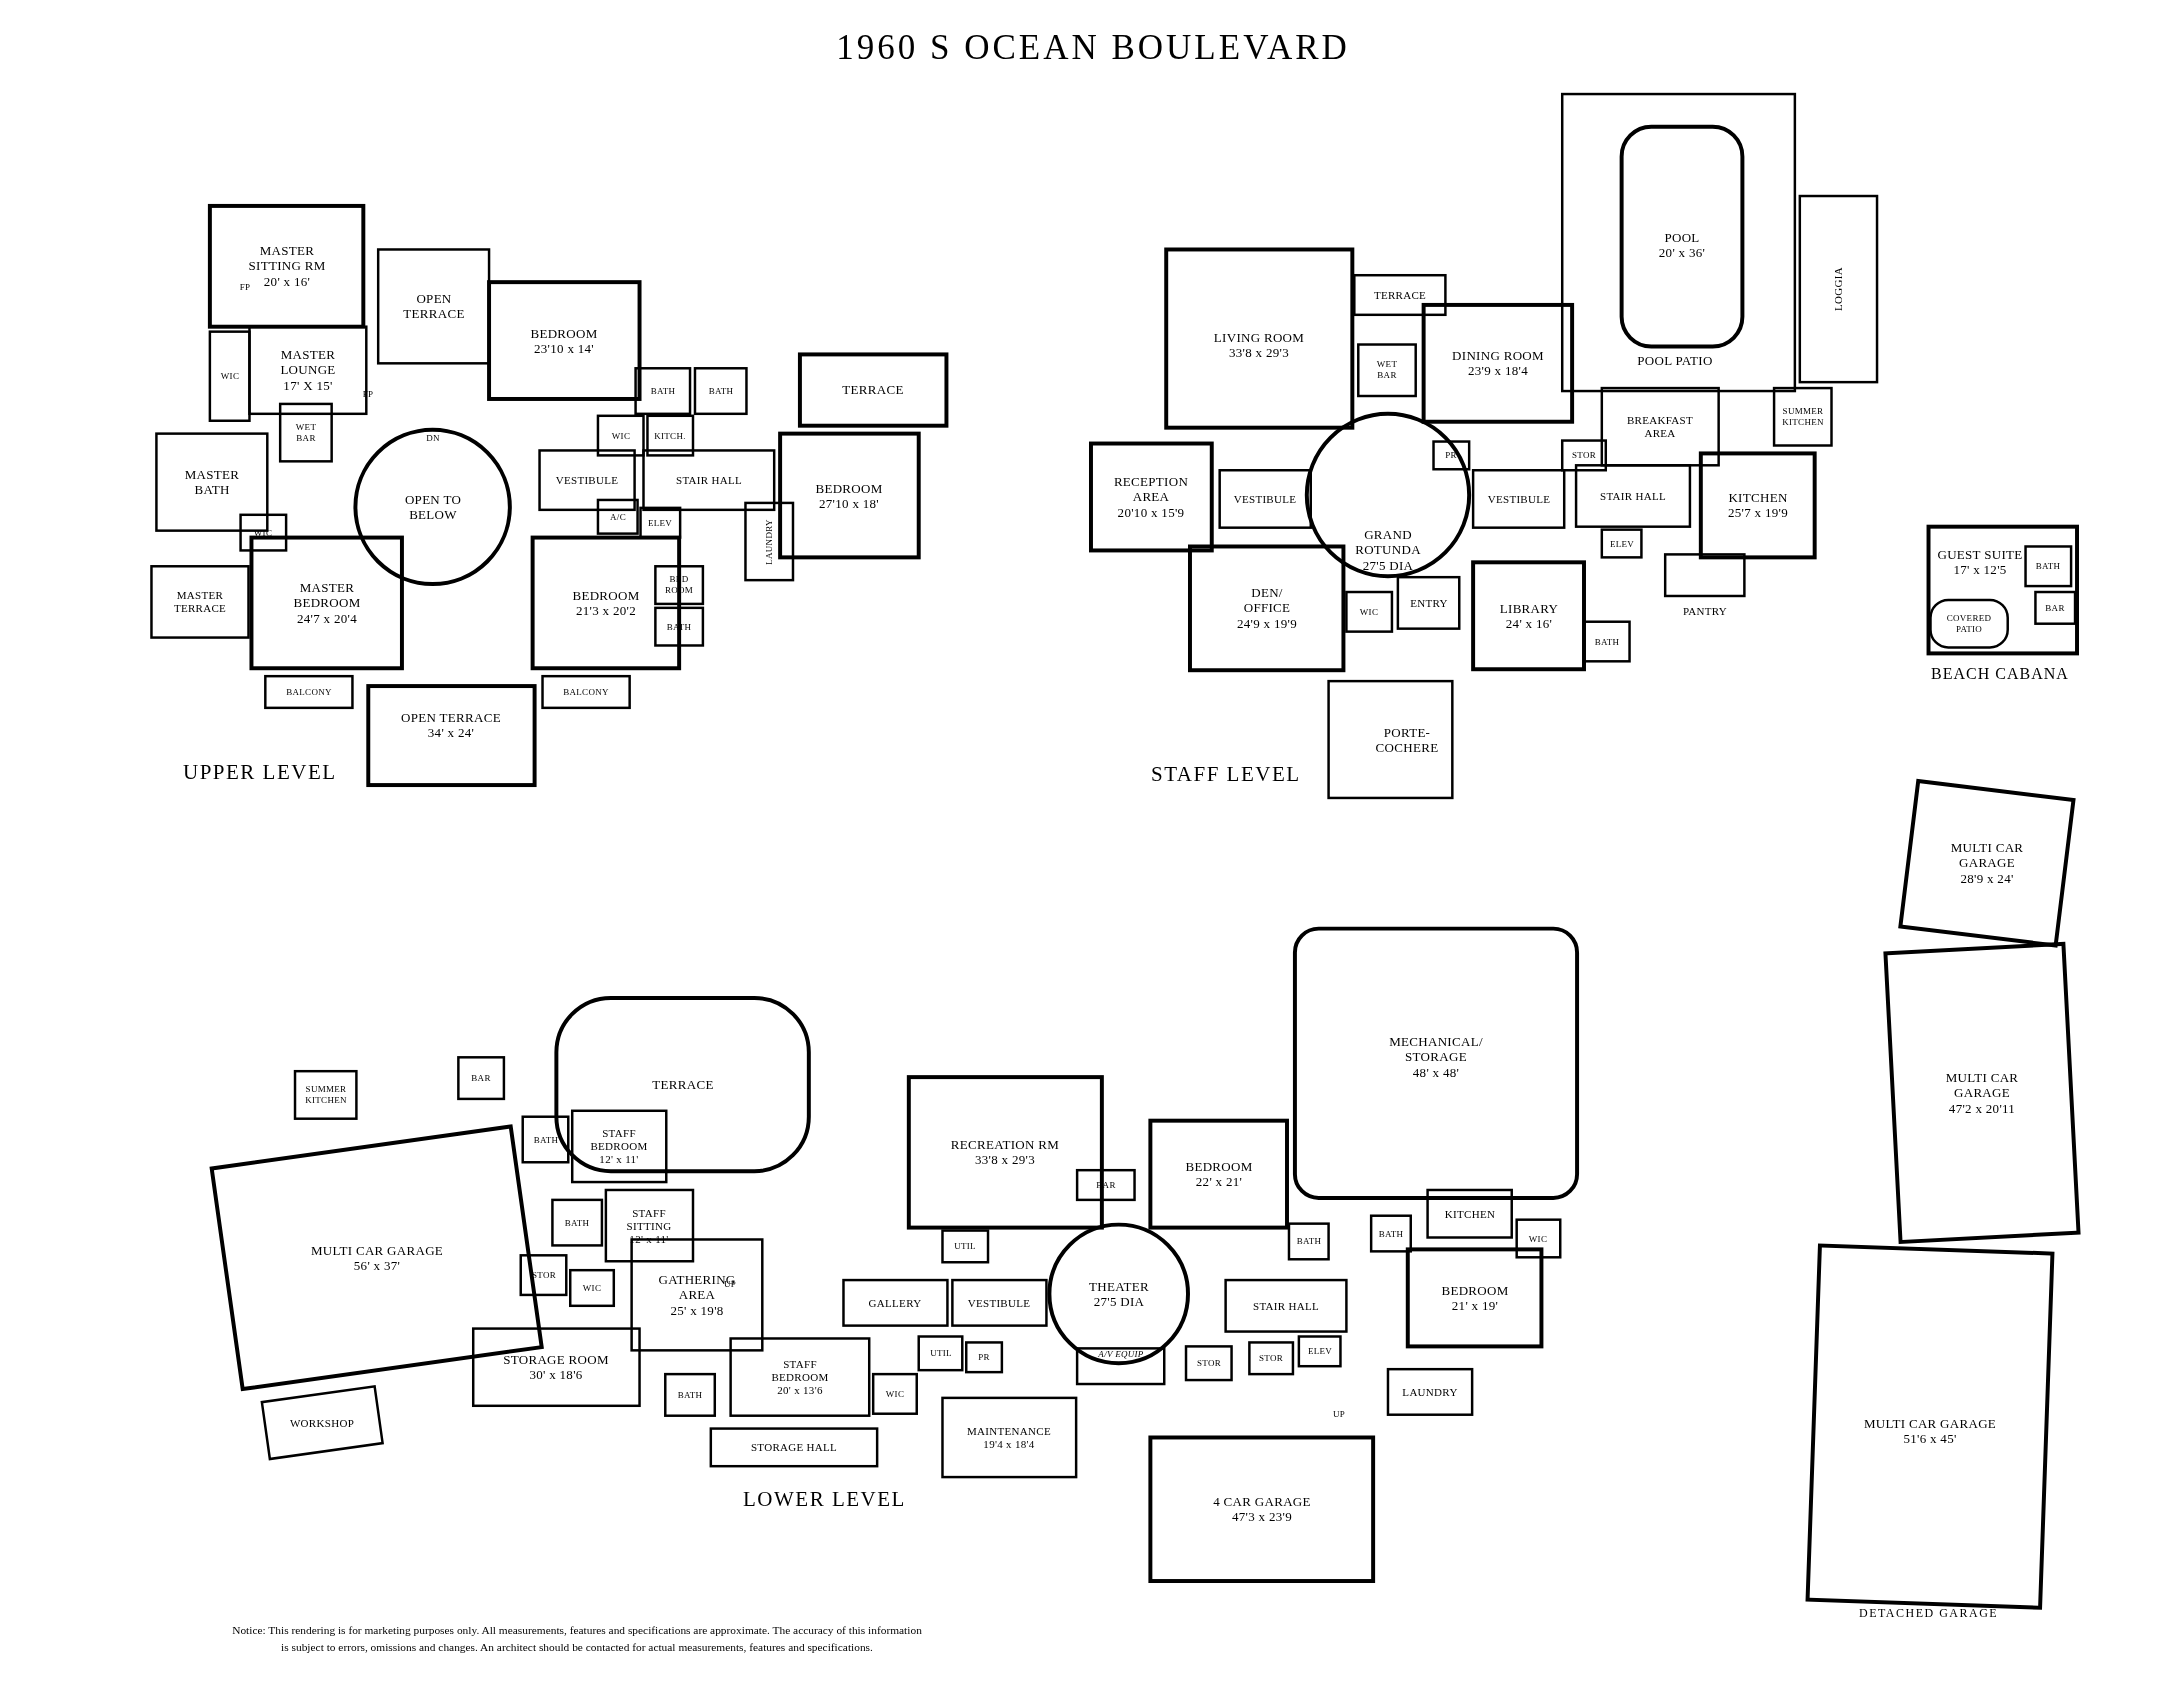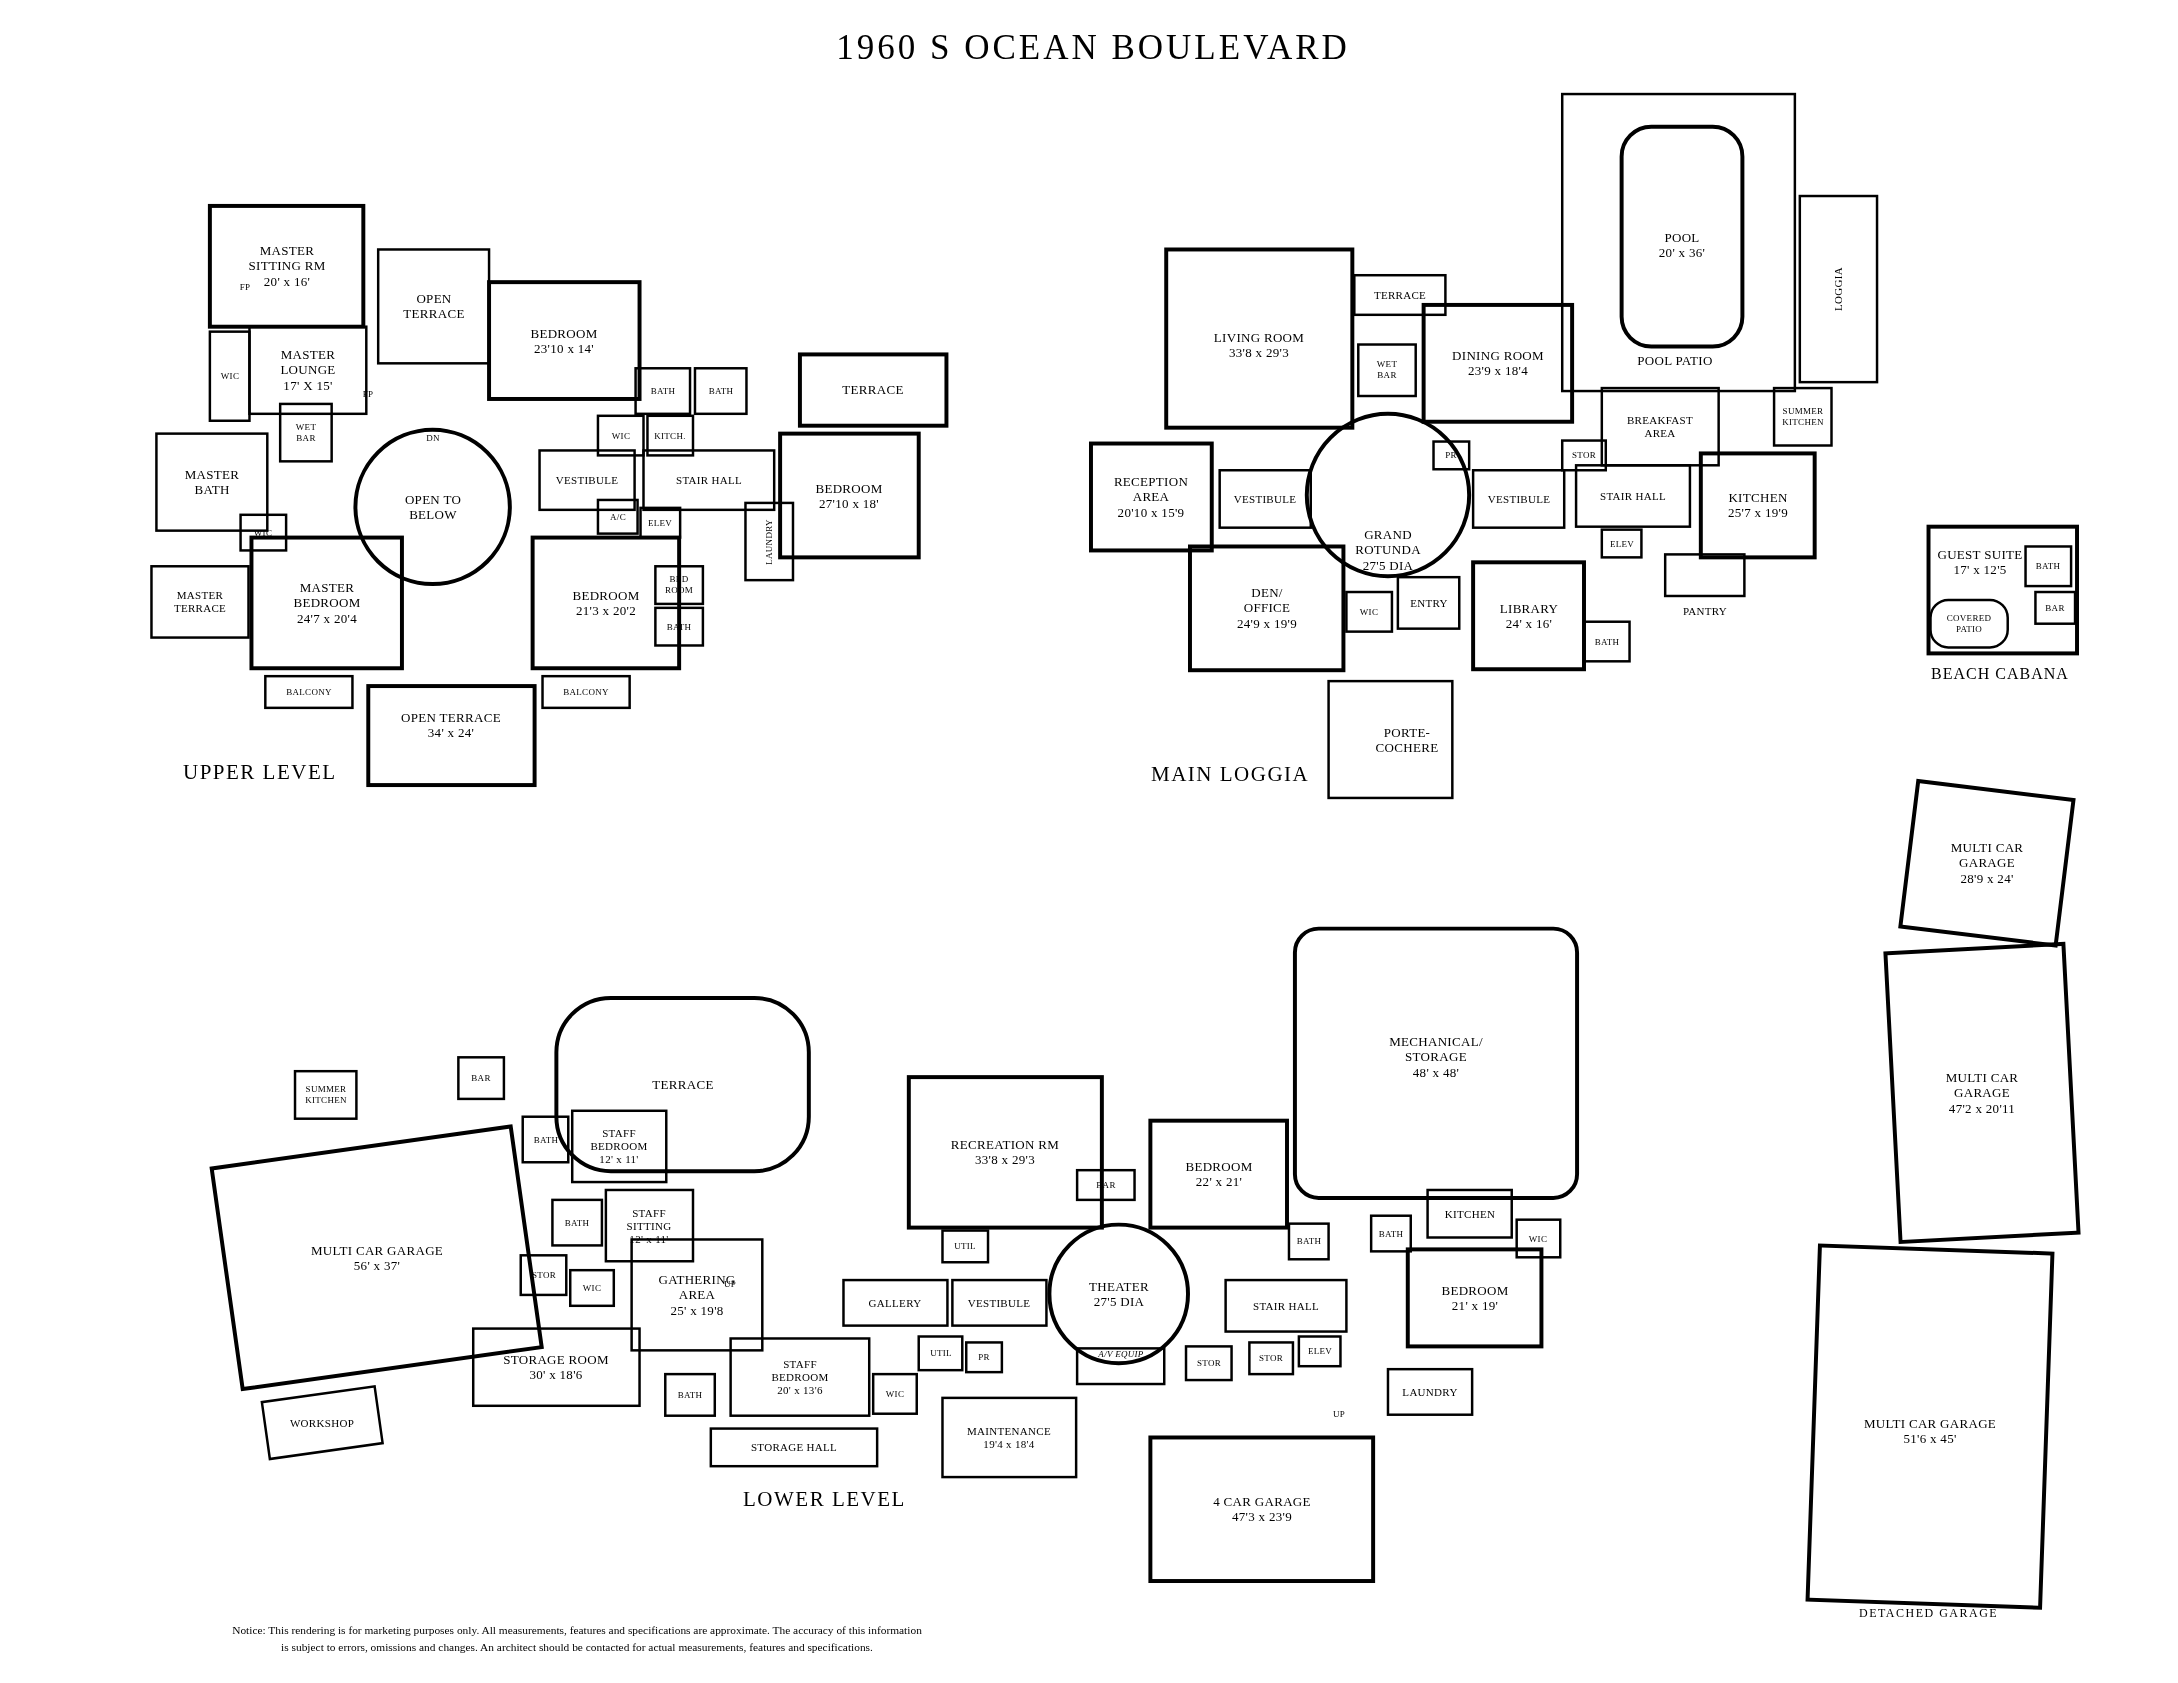--- a/index.html
+++ b/index.html
@@ -509,21 +509,21 @@
         <div>GARAGE</div>
         <div>47'2 x 20'11</div>
       </div>
       <div class="room-label" style="left: 1930px; top: 1431px;">
         <div>MULTI CAR GARAGE</div>
         <div>51'6 x 45'</div>
       </div>
     </div>
 
   <div class="level-label" style="left:183px; top:760px;">UPPER LEVEL</div>
-  <div class="level-label" style="left:1151px; top:762px;">MAIN LOGGIA</div>
+  <div class="level-label" style="left:1151px; top:762px;">STAFF LEVEL</div>
   <div class="level-label" style="left:743px; top:1487px;">LOWER LEVEL</div>
   <div class="level-label sm" style="left:1931px; top:665px;">BEACH CABANA</div>
   <div class="level-label" style="left:1859px; top:1606px; font-size:12px;">DETACHED GARAGE</div>
 
   <div id="notice">
     <div>Notice: This rendering is for marketing purposes only. All measurements, features and specifications are approximate. The accuracy of this information</div>
     <div>is subject to errors, omissions and changes. An architect should be contacted for actual measurements, features and specifications.</div>
   </div>
 
 </div>

